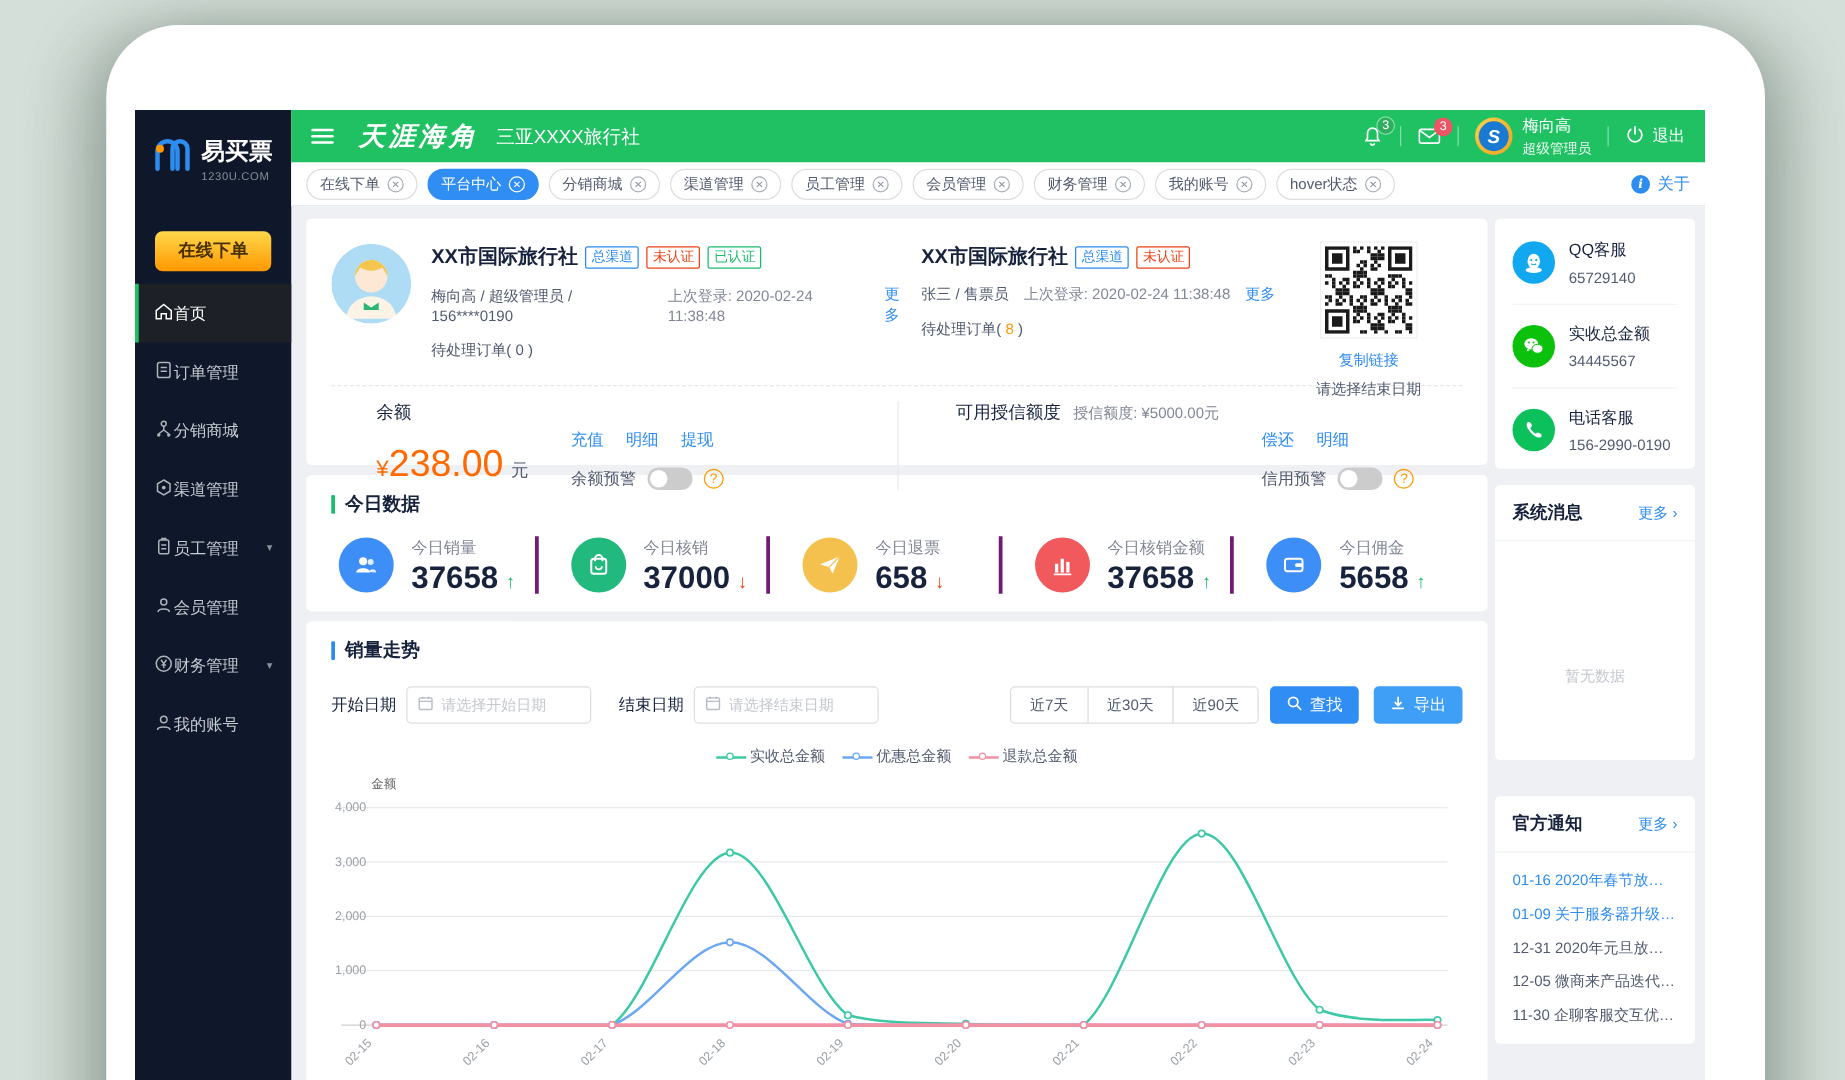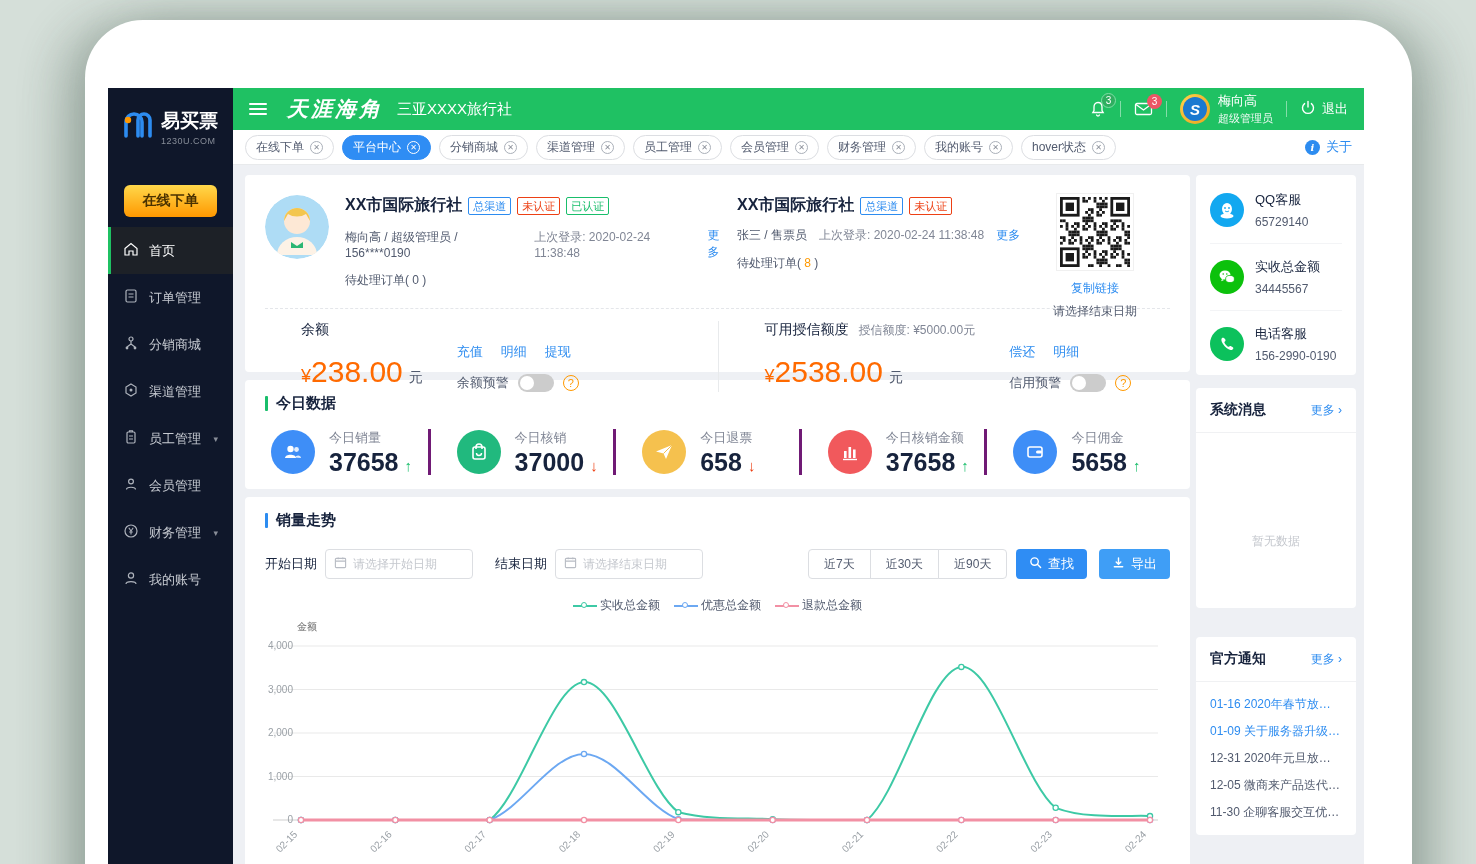--- a/index.html
+++ b/index.html
@@ -19,21 +19,21 @@
   }
   
   .sidebar{ width:125px; background:#0f172a; flex-shrink:0; }
   .logo-block{ height:77px; display:flex; align-items:center; padding:0 12px; gap:7px; }
   .logo-text .t1{ color:#fff; font-size:19px; font-weight:bold; }
   .logo-text .t2{ color:#878d98; font-size:9px; letter-spacing:.5px; margin-top:2px; }
   .order-btn{ margin:20px 16px 0; height:32px; border-radius:6px;
     background:linear-gradient(180deg,#ffd84b,#ff9800); color:#4a3200; font-weight:bold;
     font-size:14px; display:flex; align-items:center; justify-content:center; cursor:pointer; }
   .nav{ margin-top:10px; }
-  .nav-item{ height:47px; display:flex; align-items:center; gap:10px; padding:0 15px;
+  .nav-item{ height:47px; display:flex; align-items:center; gap:0; padding:0 15px;
     color:#c6cad1; font-size:13px; position:relative; cursor:pointer; }
   .nav-item.active{ background:#1d2127; color:#fff; }
   .nav-item.active::before{ content:""; position:absolute; left:0; top:0; bottom:0; width:3px; background:#1fc163; }
   .nav-item svg{ flex-shrink:0; }
   .nav-caret{ margin-left:auto; color:#8a8f99; font-size:9px; }
   
   .main{ flex:1; display:flex; flex-direction:column; min-width:0; }
   .topbar{ height:42px; background:#1fc163; display:flex; align-items:center; color:#fff; padding:0 16px; flex-shrink:0; }
   .burger{ display:flex; flex-direction:column; gap:3px; cursor:pointer; }
   .burger i{ width:18px; height:2px; background:#fff; border-radius:1px; }
@@ -600,23 +600,20 @@
                 <div class="warn-row">
                   <span>余额预警</span>
                   <span class="toggle"></span>
                   <span class="help">?</span>
                 </div>
               </div>
             </div>
             <div class="bal-block credit">
               <div class="bal-main">
                 <div class="bal-label"><span>可用授信额度</span><span class="quota">授信额度: ¥5000.00元</span></div>
-                <div class="bal-amount">
-                  <span class="cur">¥</span><span class="num">2538.00</span><span class="unit">元</span>
-                </div>
               </div>
               <div class="bal-side">
                 <div class="bal-links">
                   <span>偿还</span>
                   <span>明细</span>
                 </div>
                 <div class="warn-row">
                   <span>信用预警</span>
                   <span class="toggle"></span>
                   <span class="help">?</span>

